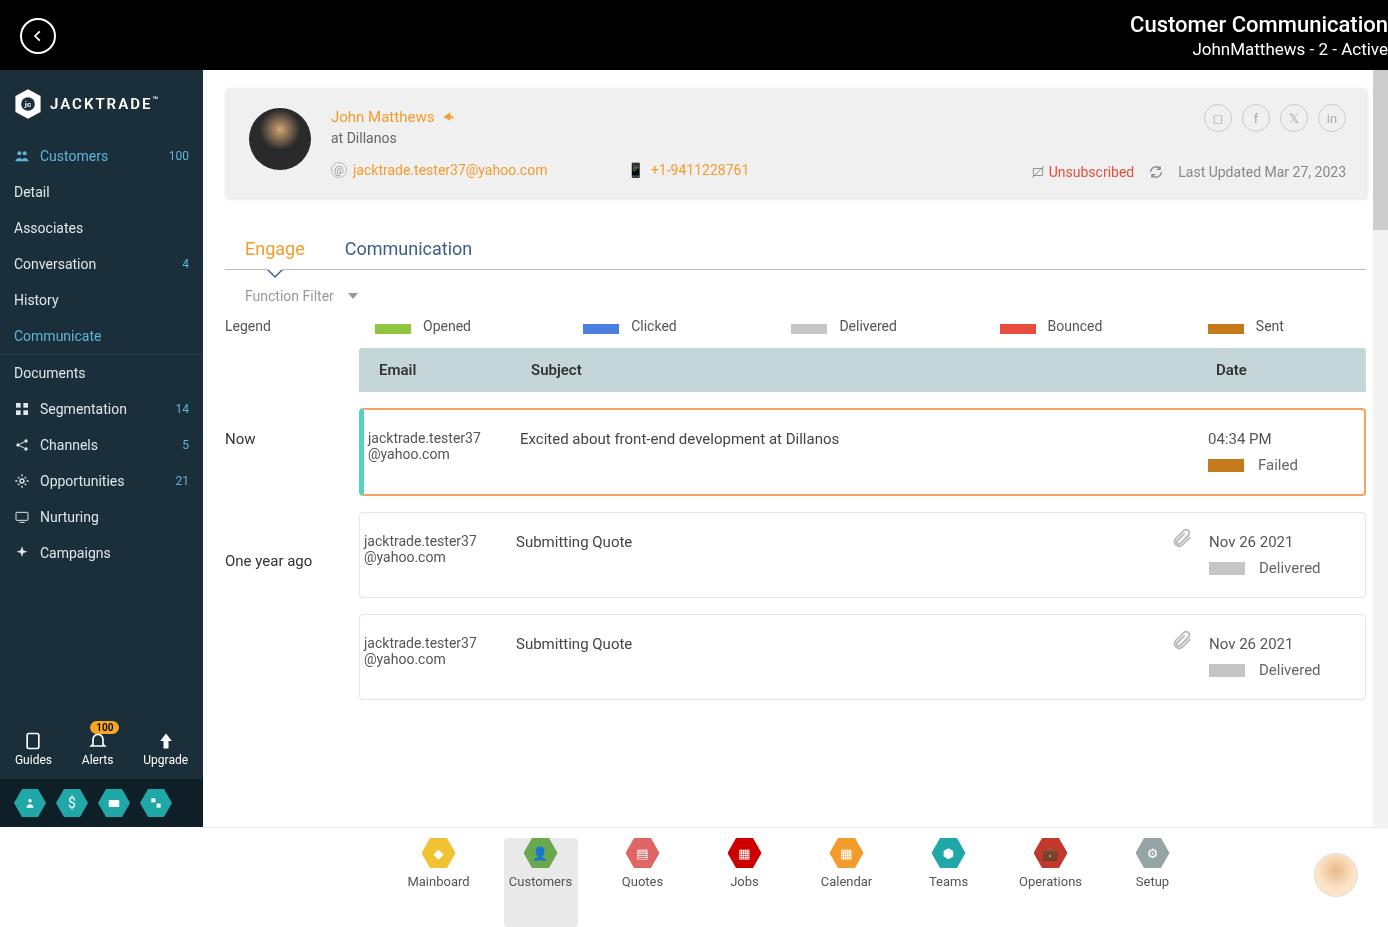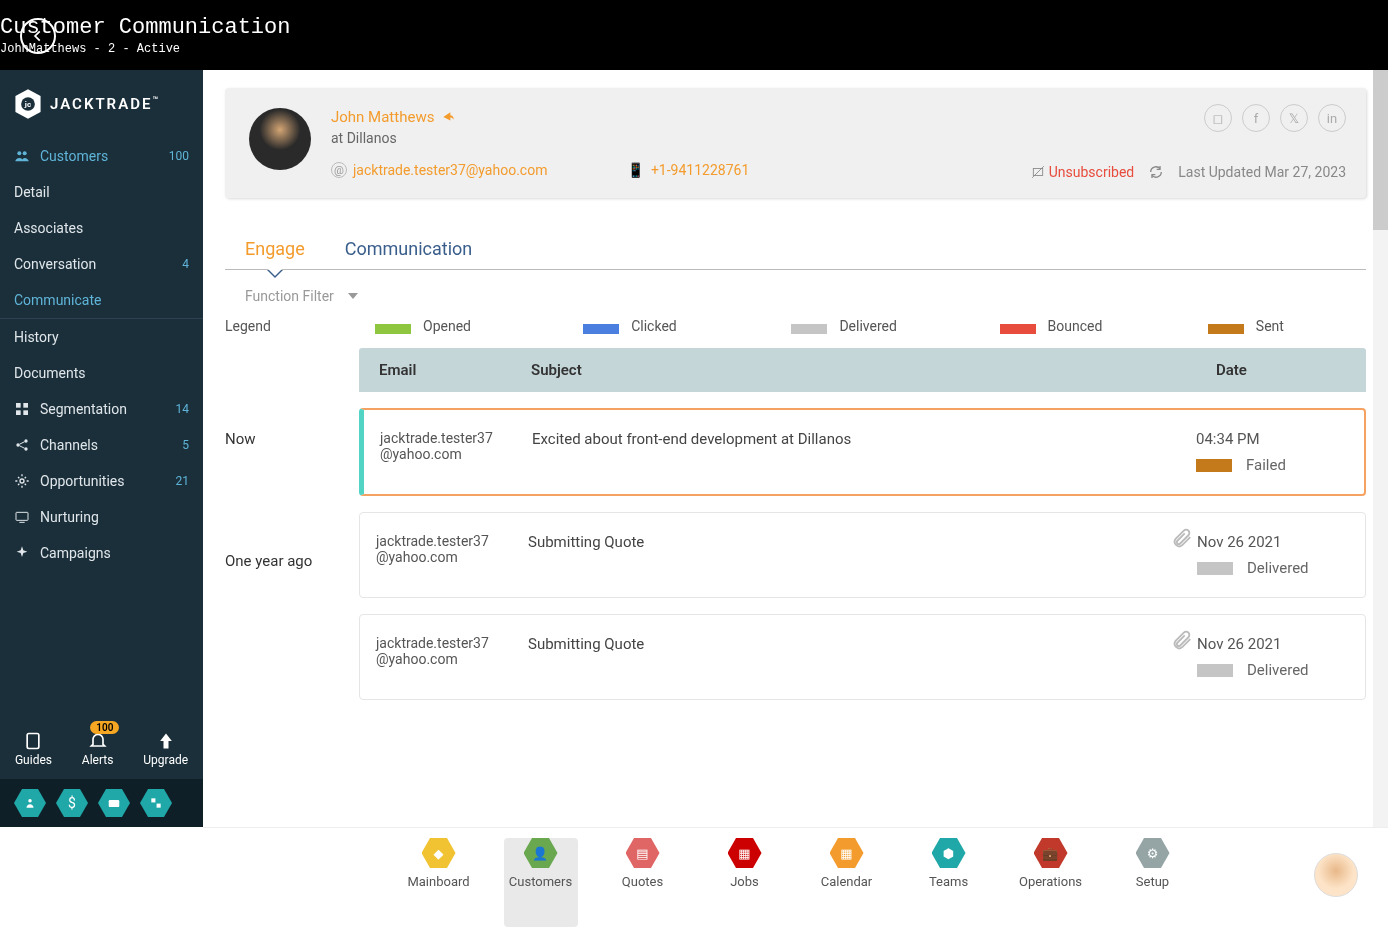--- a/index.html
+++ b/index.html
@@ -1,22 +1,22 @@
 <!DOCTYPE html>
 <html><head>
 <meta charset="utf-8">
 <style>
 * { margin: 0; padding: 0; box-sizing: border-box; }
 body { font-family: -apple-system, BlinkMacSystemFont, "Segoe UI", Roboto, Arial, sans-serif; width: 1388px; height: 927px; overflow: hidden; background: #fff; position: relative; }
 .top-header { background: #000; height: 70px; color: #fff; display: flex; align-items: center; position: relative; }
 .back-btn { position: absolute; left: 20px; top: 18px; width: 36px; height: 36px; border: 2px solid #fff; border-radius: 50%; display: flex; align-items: center; justify-content: center; cursor: pointer; }
 .back-btn svg { fill: #fff; }
-.header-center { text-align: left; flex: 1; font-family: Liberation Mono, monospace; }
+.header-center { text-align: right; flex: 1; }
 .header-title { font-size: 22px; font-weight: 500; }
-.header-sub { font-size: 12px; margin-top: 2px; }
+.header-sub { font-size: 17px; margin-top: 2px; }
 .layout { display: flex; height: 757px; }
 .sidebar { width: 203px; background: #1a2f3a; color: #fff; display: flex; flex-direction: column; position: relative; }
 .brand { display: flex; align-items: center; padding: 18px 14px; gap: 8px; }
 .brand-logo { width: 28px; height: 32px; }
 .brand-text { font-size: 15px; letter-spacing: 2px; font-weight: 600; }
 .brand-tm { font-size: 9px; vertical-align: top; }
 .nav { flex: 1; overflow-y: auto; }
 .nav-item { display: flex; align-items: center; padding: 10px 14px; font-size: 14px; cursor: pointer; color: #e0e6ea; justify-content: space-between; }
 .nav-item.top-level { font-weight: 400; }
 .nav-item .label-wrap { display: flex; align-items: center; gap: 10px; }
@@ -62,21 +62,21 @@
 .leg-item { display: flex; align-items: flex-end; gap: 12px; flex: 1; }
 .leg-swatch { width: 36px; height: 10px; }
 .content-area { display: flex; gap: 0; align-items: flex-start; }
 .time-col { width: 134px; flex-shrink: 0; padding-top: 74px; }
 .time-label { font-size: 15px; color: #333; padding: 8px 0; margin-bottom: 88px; }
 .email-col { flex: 1; }
 .table-head { background: #c5d6d9; display: flex; padding: 13px 20px; font-size: 15px; font-weight: 600; color: #333; border-radius: 3px 3px 0 0; }
 .col-email { width: 152px; }
 .col-subject { flex: 1; }
 .col-date { width: 130px; text-align: left; }
-.email-card { border: 1px solid #e5e5e5; border-radius: 4px; margin-top: 16px; padding: 20px 16px; display: flex; position: relative; background: #fff; }
+.email-card { border: 1px solid #e5e5e5; border-radius: 4px; margin-top: 16px; padding: 20px 4px; display: flex; position: relative; background: #fff; }
 .email-card.highlighted { border: 2px solid #f5a161; border-left: 5px solid #52d4c5; }
 .ec-email { width: 152px; font-size: 14px; color: #555; word-break: break-all; padding-right: 10px; }
 .ec-subject { flex: 1; font-size: 15px; color: #444; }
 .ec-right { width: 152px; text-align: left; }
 .ec-date { font-size: 15px; color: #555; }
 .ec-status { display: flex; align-items: center; gap: 14px; margin-top: 8px; font-size: 15px; color: #666; }
 .ec-swatch { width: 36px; height: 13px; }
 .attach-ic { position: absolute; right: 172px; top: 14px; color: #aaa; }
 .bottom-nav { position: absolute; bottom: 0; left: 203px; right: 0; height: 100px; background: #fff; border-top: 1px solid #eee; display: flex; justify-content: center; gap: 28px; padding-top: 10px; }
 .bn-item { text-align: center; cursor: pointer; font-size: 13px; color: #555; width: 74px; }
@@ -132,28 +132,28 @@
           <span class="label-wrap">
             <span>Associates</span>
           </span>
         </div>
         <div class="nav-item sub">
           <span class="label-wrap">
             <span>Conversation</span>
           </span>
           <span class="badge">4</span>
         </div>
+        <div class="nav-item sub">
+          <span class="label-wrap">
+            <span>History</span>
+          </span>
+        </div>
         <div class="nav-item sub active">
           <span class="label-wrap">
             <span>Communicate</span>
-          </span>
-        </div>
-        <div class="nav-item sub">
-          <span class="label-wrap">
-            <span>History</span>
           </span>
         </div>
         <div class="nav-item sub">
           <span class="label-wrap">
             <span>Documents</span>
           </span>
         </div>
         <div class="nav-item top-level">
           <span class="label-wrap">
             <svg class="nav-icon" viewBox="0 0 24 24">

